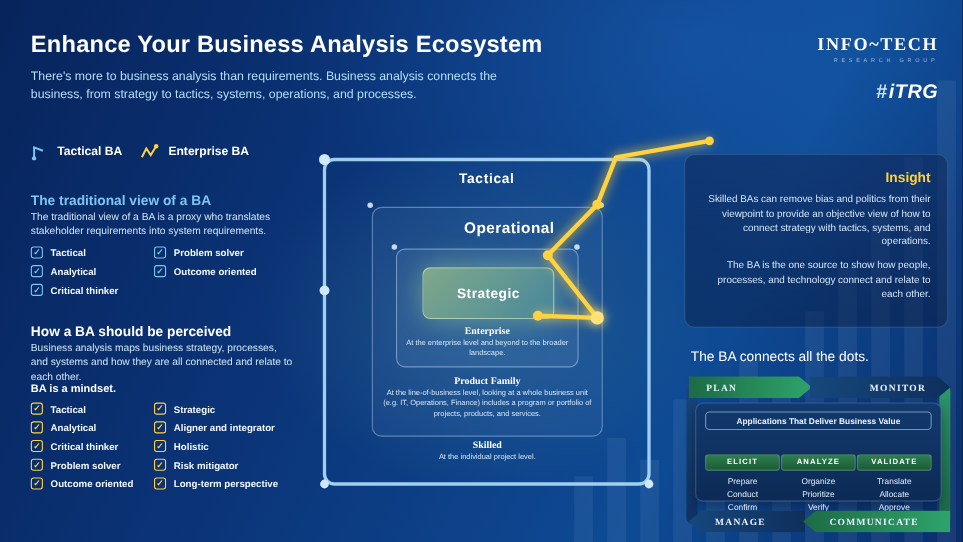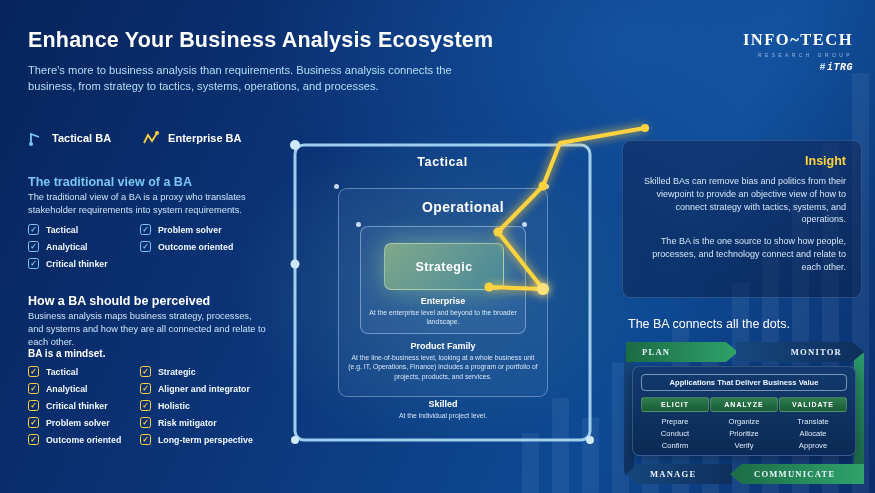--- a/index.html
+++ b/index.html
@@ -16,25 +16,25 @@
 
   .bg-bars { position:absolute; right:6px; bottom:0; display:flex; align-items:flex-end; gap:13px; opacity:.07; pointer-events:none; }
   .bg-bars i { display:block; width:17px; background:#cfe6ff; }
 
   
   .title { position:absolute; left:28px; top:28px; font-size:21.5px; font-weight:800; letter-spacing:.2px; }
   .subtitle { position:absolute; left:28px; top:62px; width:470px; font-size:11.2px; line-height:1.45; color:#b5dff6; }
   .logo { position:absolute; right:22px; top:30px; text-align:right; }
   .logo-main { font-family:"Liberation Serif", serif; font-size:16.5px; letter-spacing:1.5px; font-weight:600; text-transform:uppercase; }
   .logo-sub { font-size:5px; letter-spacing:3.4px; color:#9db9dd; margin-top:2px; text-transform:uppercase; }
-  .logo-itrg { margin-top:4px; font-size:10px; font-weight:800; font-style:italic; letter-spacing:.5px;font-family:Liberation Mono, monospace; }
+  .logo-itrg { margin-top:15px; font-size:18px; font-weight:800; font-style:italic; letter-spacing:.5px; }
   .logo-itrg .hash { font-style:normal; font-weight:700; color:#cfe3fa; margin-right:1px; }
 
   
-  .legend { position:absolute; left:28px; top:130px; display:flex; gap:31px; align-items:center; }
+  .legend { position:absolute; left:28px; top:130px; display:flex; gap:16px; align-items:center; }
   .legend .item { display:flex; gap:8px; align-items:center; font-size:11px; font-weight:700; }
   .legend .ic-blue { color:var(--accent-blue,#7cc6f2); display:flex; }
   .legend .ic-gold { color:var(--accent-yellow,#ffd23f); display:flex; }
 
   .sec-heading { position:absolute; font-size:12.5px; font-weight:800; }
   .sec-heading.blue { color:var(--accent-blue,#7cc6f2); }
   .body-text { position:absolute; font-size:9.3px; line-height:1.42; color:#cde4f6; }
   .mindset { position:absolute; left:28px; top:348px; font-size:10px; font-weight:800; }
 
   .chk-grid { position:absolute; display:grid; grid-template-columns:112px 122px; row-gap:6px; }
@@ -50,21 +50,21 @@
   .box-mid { position:absolute; left:360px; top:226px; width:166px; height:108px;
              border:1.5px solid rgba(205,228,250,.45); border-radius:8px; background:rgba(150,190,240,.09); }
   .box-strat { position:absolute; left:384px; top:243px; width:120px; height:47px; border-radius:7px;
                background:linear-gradient(135deg, rgba(198,232,130,.55), rgba(118,200,150,.35));
                box-shadow:0 0 26px rgba(180,230,140,.45); border:1px solid rgba(230,250,200,.5);
                display:flex; align-items:center; justify-content:center; font-weight:800; font-size:12.5px; letter-spacing:.4px; }
   .eco-label { position:absolute; text-align:center; font-weight:800; }
   .eco-label.tactical { left:295px; top:155px; width:295px; font-size:12.5px; letter-spacing:.6px; }
   .eco-label.operational { left:338px; top:199px; width:250px; font-size:14px; letter-spacing:.4px; }
   .level { position:absolute; text-align:center; }
-  .level .lvl-name { font-size:9px; font-weight:800; }
+  .level .lvl-name { font-size:9px; font-weight:800;font-family:Liberation Serif, serif; }
   .level .lvl-desc { font-size:6.8px; line-height:1.38; color:#d5e6f7; margin-top:2px; }
   .level.enterprise { left:363px; top:296px; width:160px; }
   .level.family { left:346px; top:341px; width:194px; }
   .level.product { left:358px; top:399px; width:170px; }
   .grid-dot { position:absolute; width:5px; height:5px; border-radius:50%; background:rgba(230,243,255,.85); }
 
   .eco-svg { position:absolute; left:270px; top:110px; pointer-events:none; z-index:5; }
 
   
   .insight-card { position:absolute; left:622px; top:140px; width:240px; min-height:158px;
@@ -89,21 +89,21 @@
   .arrow.manage { left:2px; bottom:4px; width:106px; }
   .arrow.communicate { left:106px; bottom:4px; width:134px; }
 
   .value-box { position:absolute; left:8px; top:30px; width:224px; height:90px; z-index:2;
                background:linear-gradient(180deg,#123a6e,#0c2a55);
                border:1px solid rgba(160,200,250,.25); border-radius:7px;
                box-shadow:0 4px 14px rgba(0,0,0,.35); padding:7px 8px; }
   .value-title { border:1px solid rgba(200,225,250,.55); border-radius:4px; font-size:7.6px; font-weight:700;
                  text-align:center; padding:3px 2px; color:#eaf4ff; }
   .stages { display:flex; justify-content:space-between; margin-top:6px; }
-  .stage { width:68px; text-align:center; }
+  .stage { width:68px; text-align:center;margin-top:16px; }
   .stage-pill { background:linear-gradient(180deg,#2e7d4e,#1b5c37); border-radius:3px; font-size:7px; font-weight:800;
                 letter-spacing:1px; padding:3px 0; color:#fff; border:1px solid rgba(255,255,255,.18); }
   .stage-items { margin-top:4px; font-size:7.6px; line-height:1.55; color:#dcebfa; }
 </style>
 </head>
 <body>
 
 <div class="page">
 
   <div class="bg-bars">

